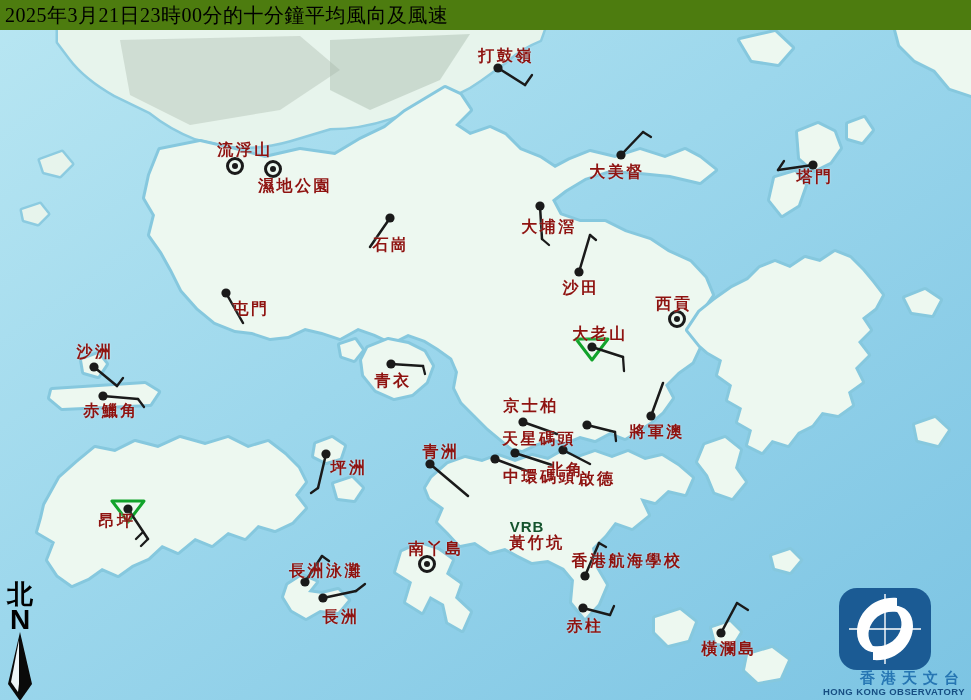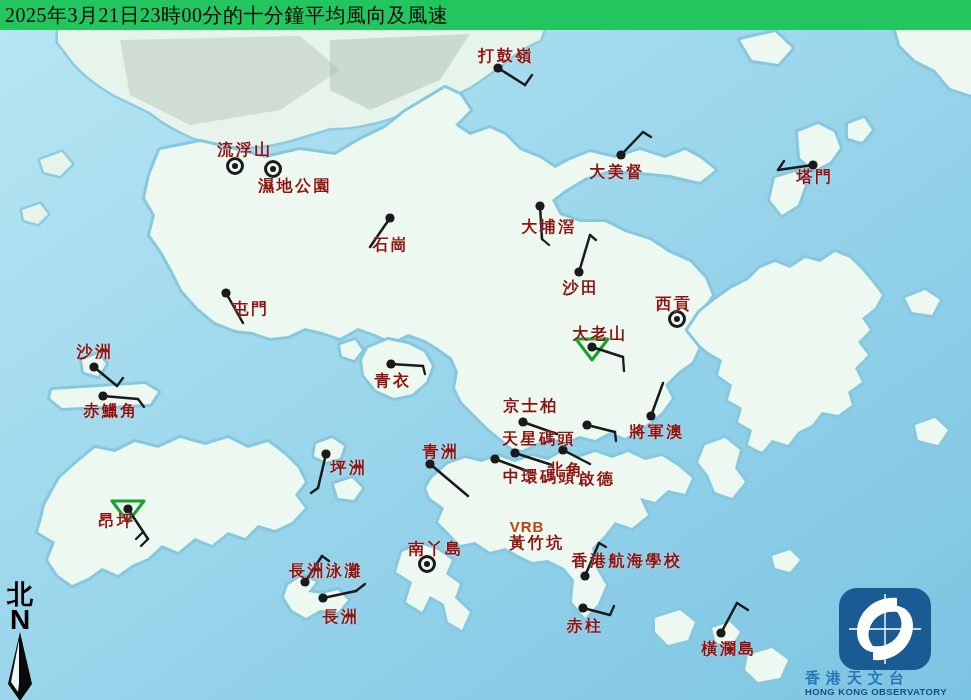--- a/index.html
+++ b/index.html
@@ -3,36 +3,36 @@
 <meta charset="utf-8">
 <style>
   html,body{margin:0;padding:0;background:#dde;}
   #stage{position:relative;width:971px;height:700px;overflow:hidden;
          font-family:"Liberation Serif","DejaVu Serif",serif;}
   #map{position:absolute;left:0;top:0;width:971px;height:700px;display:block;}
   .land{fill:#edf8f0;stroke:#86c8de;stroke-width:6;stroke-linejoin:round;paint-order:stroke;}
   .land2{fill:#e7f4ec;stroke:#8ccbe0;stroke-width:5;stroke-linejoin:round;paint-order:stroke;}
   .tex{fill:#b7c6b9;opacity:.5;}
   .tex2{fill:#9fb3a6;opacity:.4;}
-  #header{position:absolute;left:0;top:0;width:971px;height:30px;background:#22c55e;
+  #header{position:absolute;left:0;top:0;width:971px;height:30px;background:#4d7c0f;
           line-height:30px;}
   #title{font-size:20px;color:#000;padding-left:5px;letter-spacing:.5px;
          font-family:"Liberation Serif","DejaVu Serif",serif;white-space:nowrap;}
   #labels{position:absolute;left:0;top:0;width:971px;height:503px;pointer-events:none;}
   .station-label{position:absolute;transform:translate(-50%,-50%);
       font-size:16px;font-weight:bold;letter-spacing:2.5px;color:#8e1310;
       white-space:nowrap;text-shadow:0 0 2px rgba(255,255,255,.55);}
   .vrb-text{position:absolute;transform:translate(-50%,-50%);
-      font-size:15px;font-weight:bold;color:#c2410c;letter-spacing:1px;
+      font-size:15px;font-weight:bold;color:#14532d;letter-spacing:1px;
       font-family:"Liberation Sans","DejaVu Sans",sans-serif;}
   #compass{position:absolute;left:3px;top:582px;width:34px;text-align:center;color:#000;}
   #compass .cjk{font-size:26px;font-weight:bold;line-height:26px;}
   #compass .en{font-size:28px;font-weight:bold;line-height:24px;
       font-family:"Liberation Sans","DejaVu Sans",sans-serif;}
-  #logo{position:absolute;right:6px;bottom:2px;width:160px;text-align:left;}
+  #logo{position:absolute;right:6px;bottom:2px;width:160px;text-align:right;}
   #logo .cjk{font-size:15px;font-weight:bold;letter-spacing:6px;color:#2676b3;line-height:16px;}
   #logo .en{font-size:9.5px;font-weight:bold;color:#174e82;letter-spacing:.4px;
       font-family:"Liberation Sans","DejaVu Sans",sans-serif;line-height:12px;}
 </style>
 </head>
 <body>
 
 <div id="stage">
 
   <svg id="map" viewBox="0 0 971 700">

